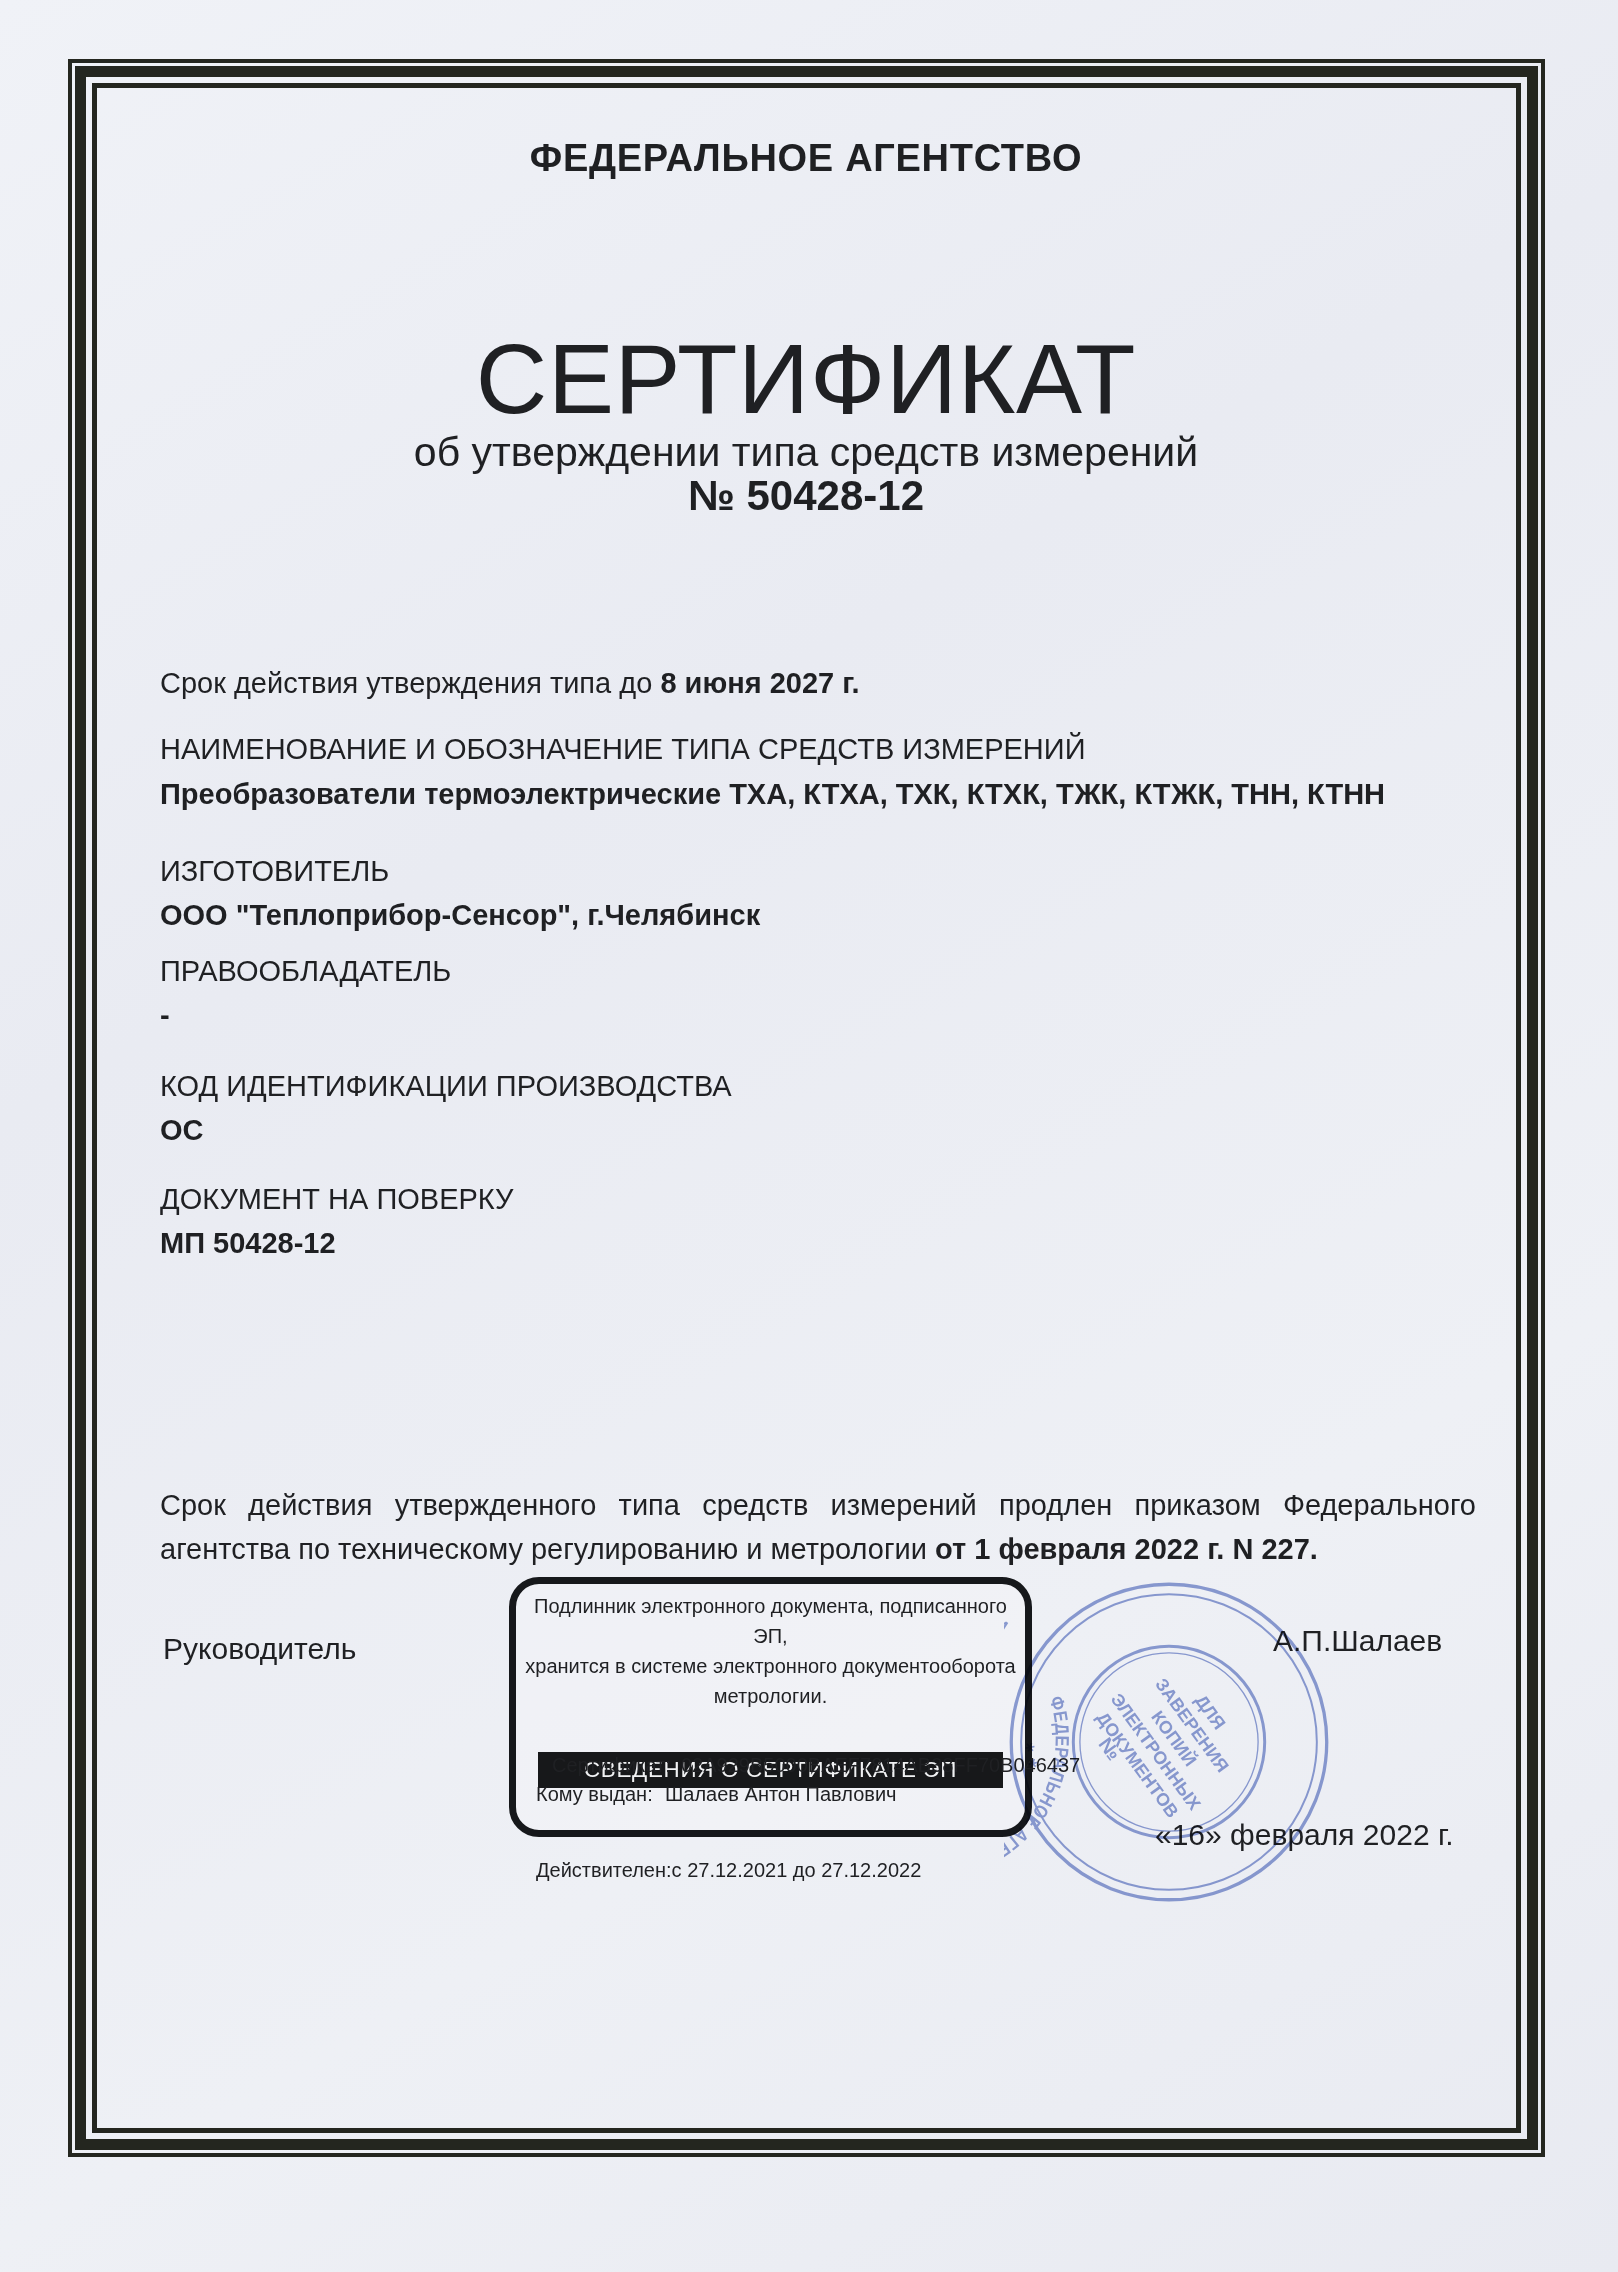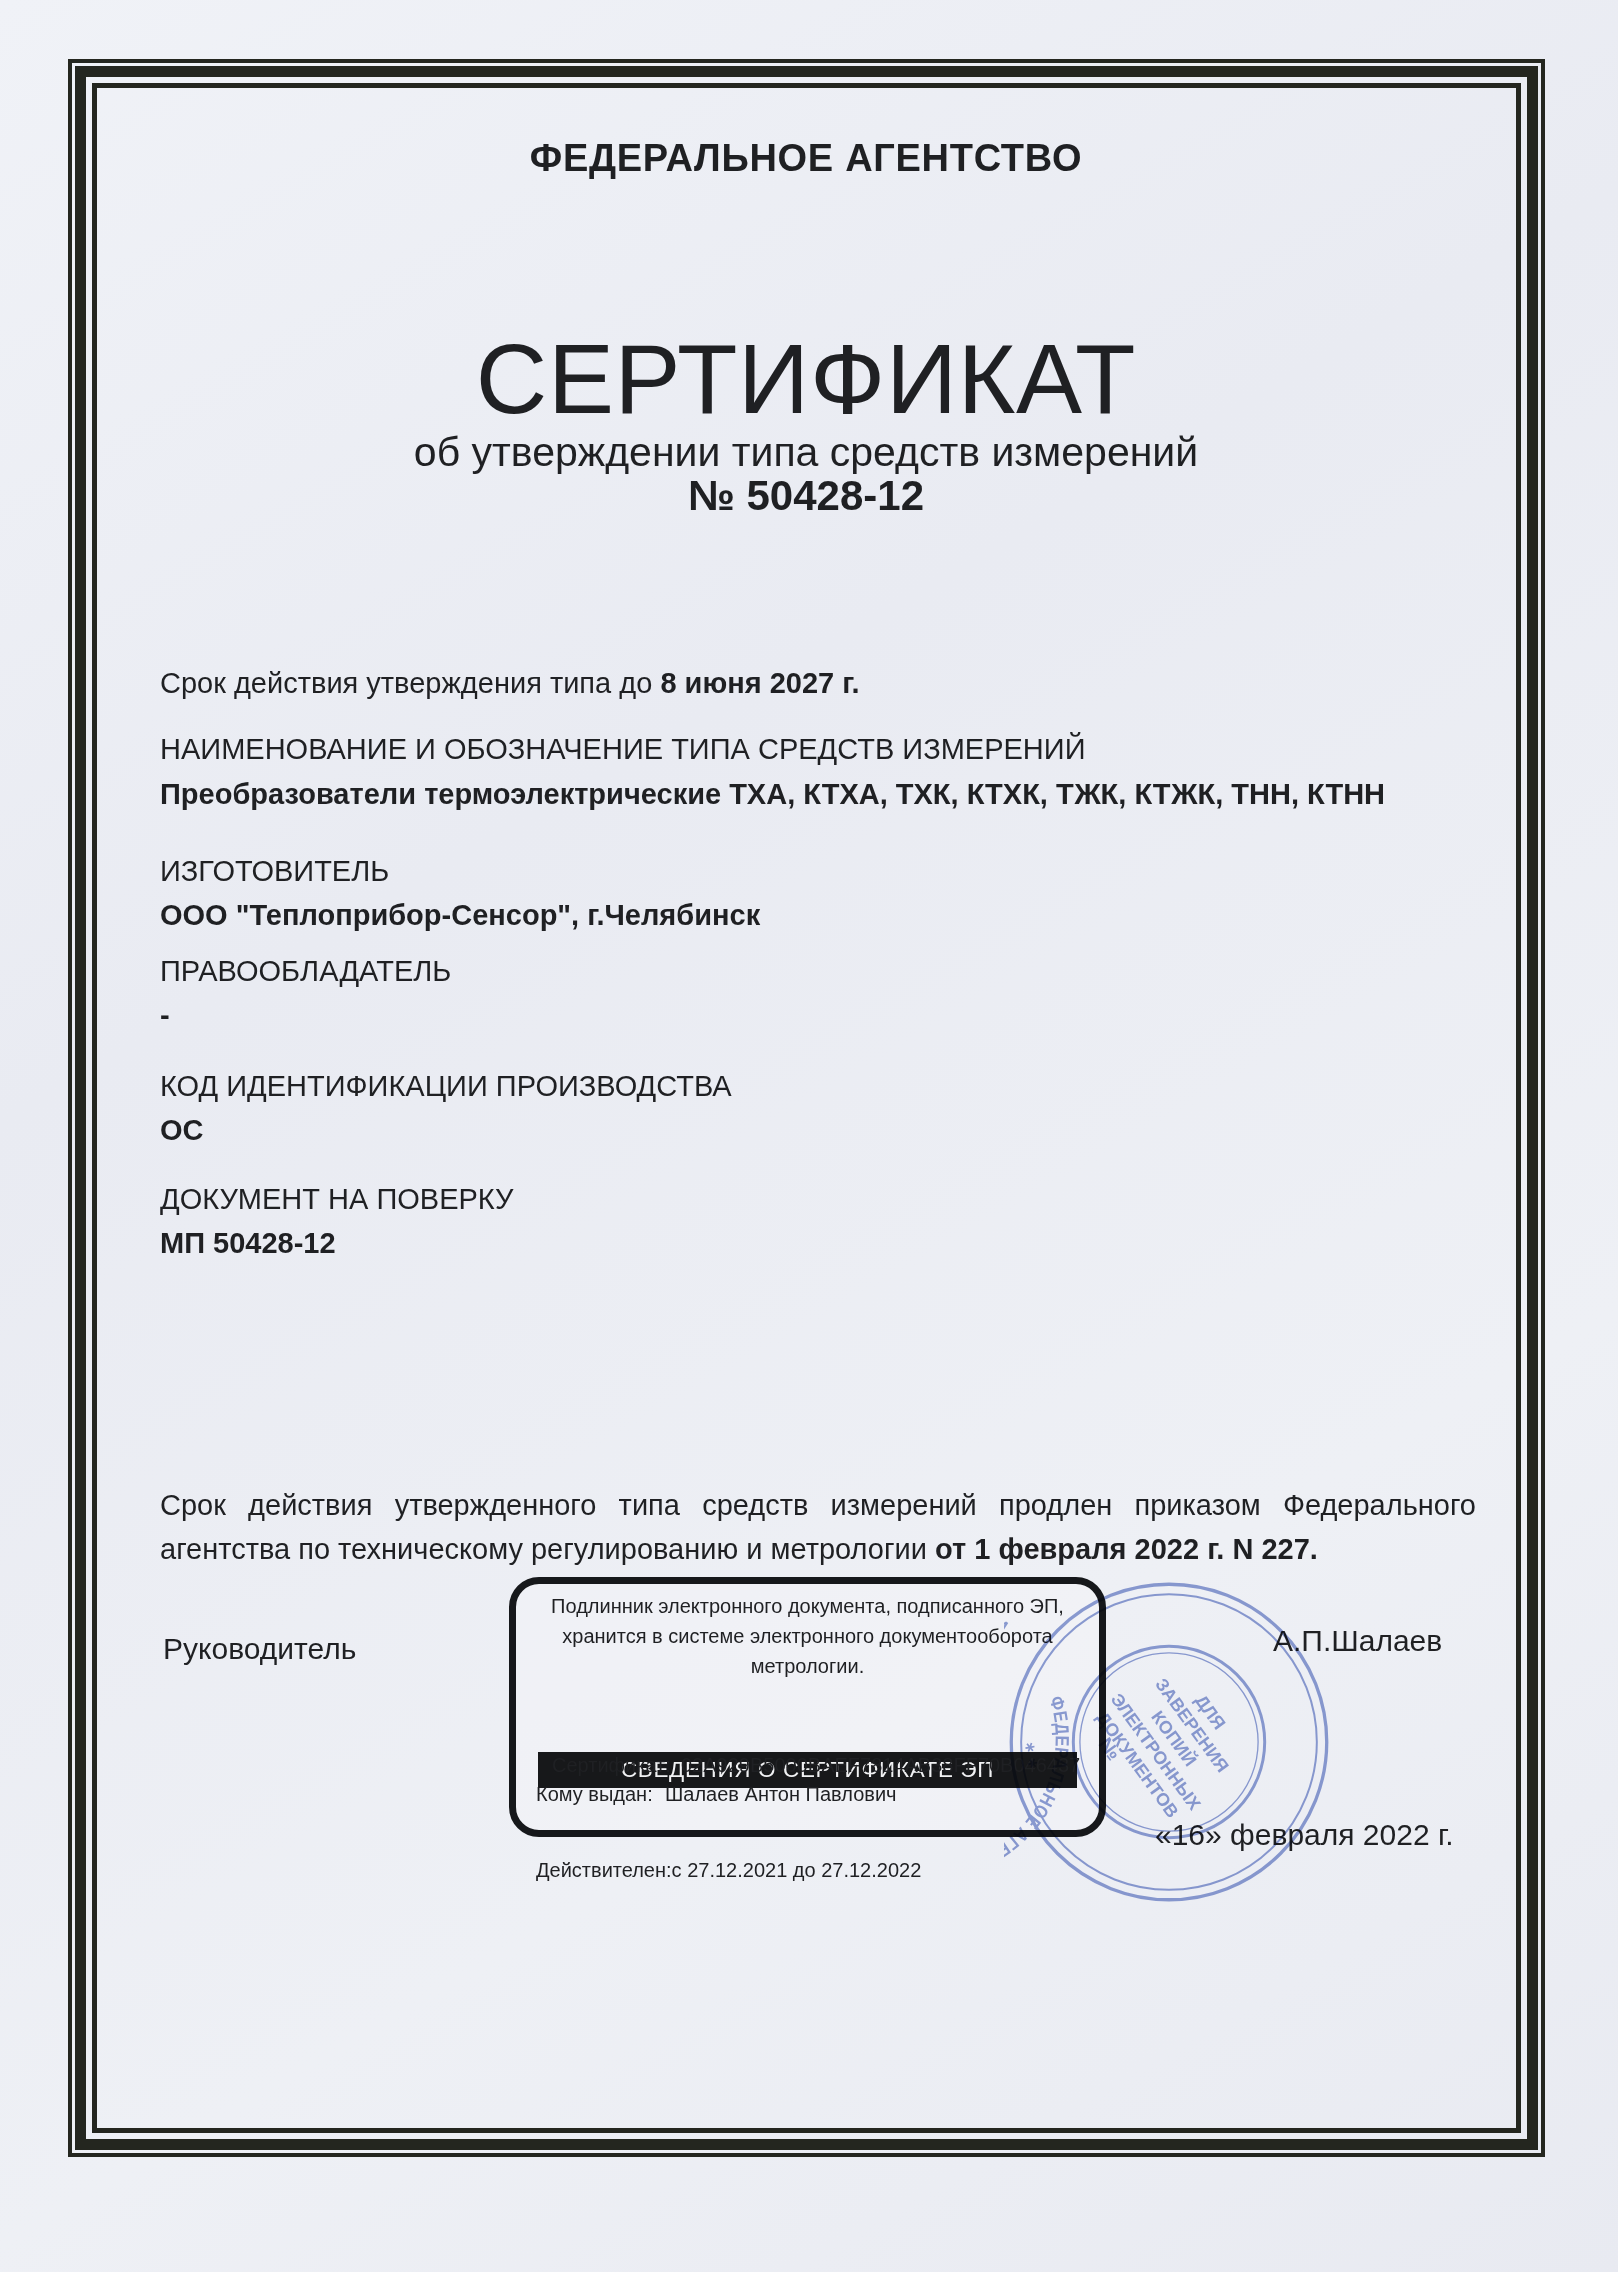--- a/index.html
+++ b/index.html
@@ -24,21 +24,21 @@
   .bodytext{position:absolute;left:160px;font-size:29px;line-height:44px;white-space:nowrap;}
   .para{position:absolute;left:160px;width:1316px;font-size:29px;line-height:44px;white-space:normal;}
   .just{text-align:justify;}
   b{font-weight:bold;}
 
   .role{position:absolute;left:163px;top:1632px;font-size:30px;}
   .name{position:absolute;left:1273px;top:1624px;font-size:30px;}
   .date{position:absolute;left:1155px;top:1818px;font-size:30px;}
 
   
-  .esign{position:absolute;left:509px;top:1577px;width:597px;height:260px;
+  .esign{position:absolute;left:509px;top:1577px;width:523px;height:260px;
          box-sizing:border-box;border:7.3px solid #16181b;border-radius:30px;
          background:rgba(245,246,250,0.35);}
   .esign .note{position:absolute;top:6.6px;left:9.2px;right:9.2px;text-align:center;
                font-size:20px;line-height:30px;}
   .esign .bar{position:absolute;top:132px;left:22.4px;right:22.4px;height:36px;
               background:#17181a;color:#f0f1f3;font-size:22.4px;line-height:36px;
               text-align:center;letter-spacing:0.7px;margin-top:36px;}
   .esign .rows{position:absolute;top:170px;left:20px;right:4px;font-size:20px;}
   .esign .row{position:absolute;left:0;right:0;white-space:nowrap;}
   .esign .row.r0{top:0;margin-left:16px;}

